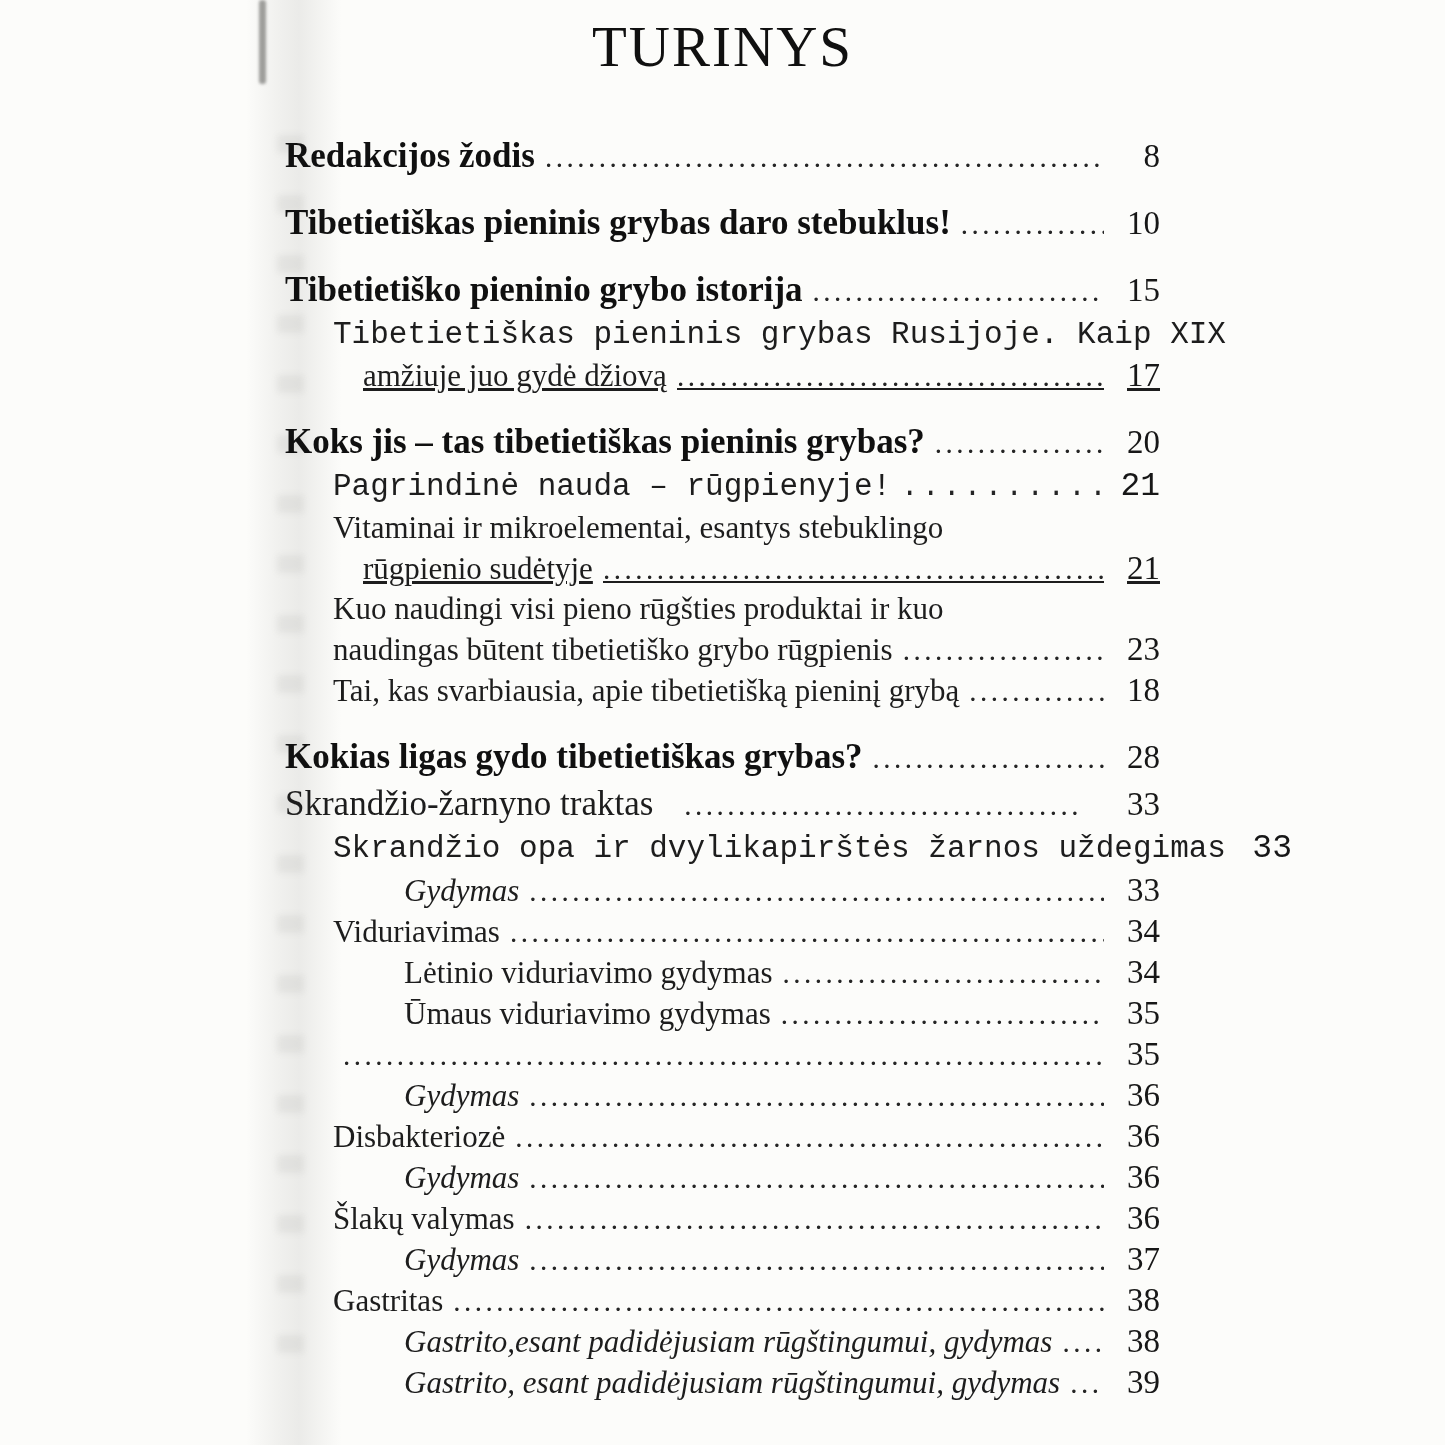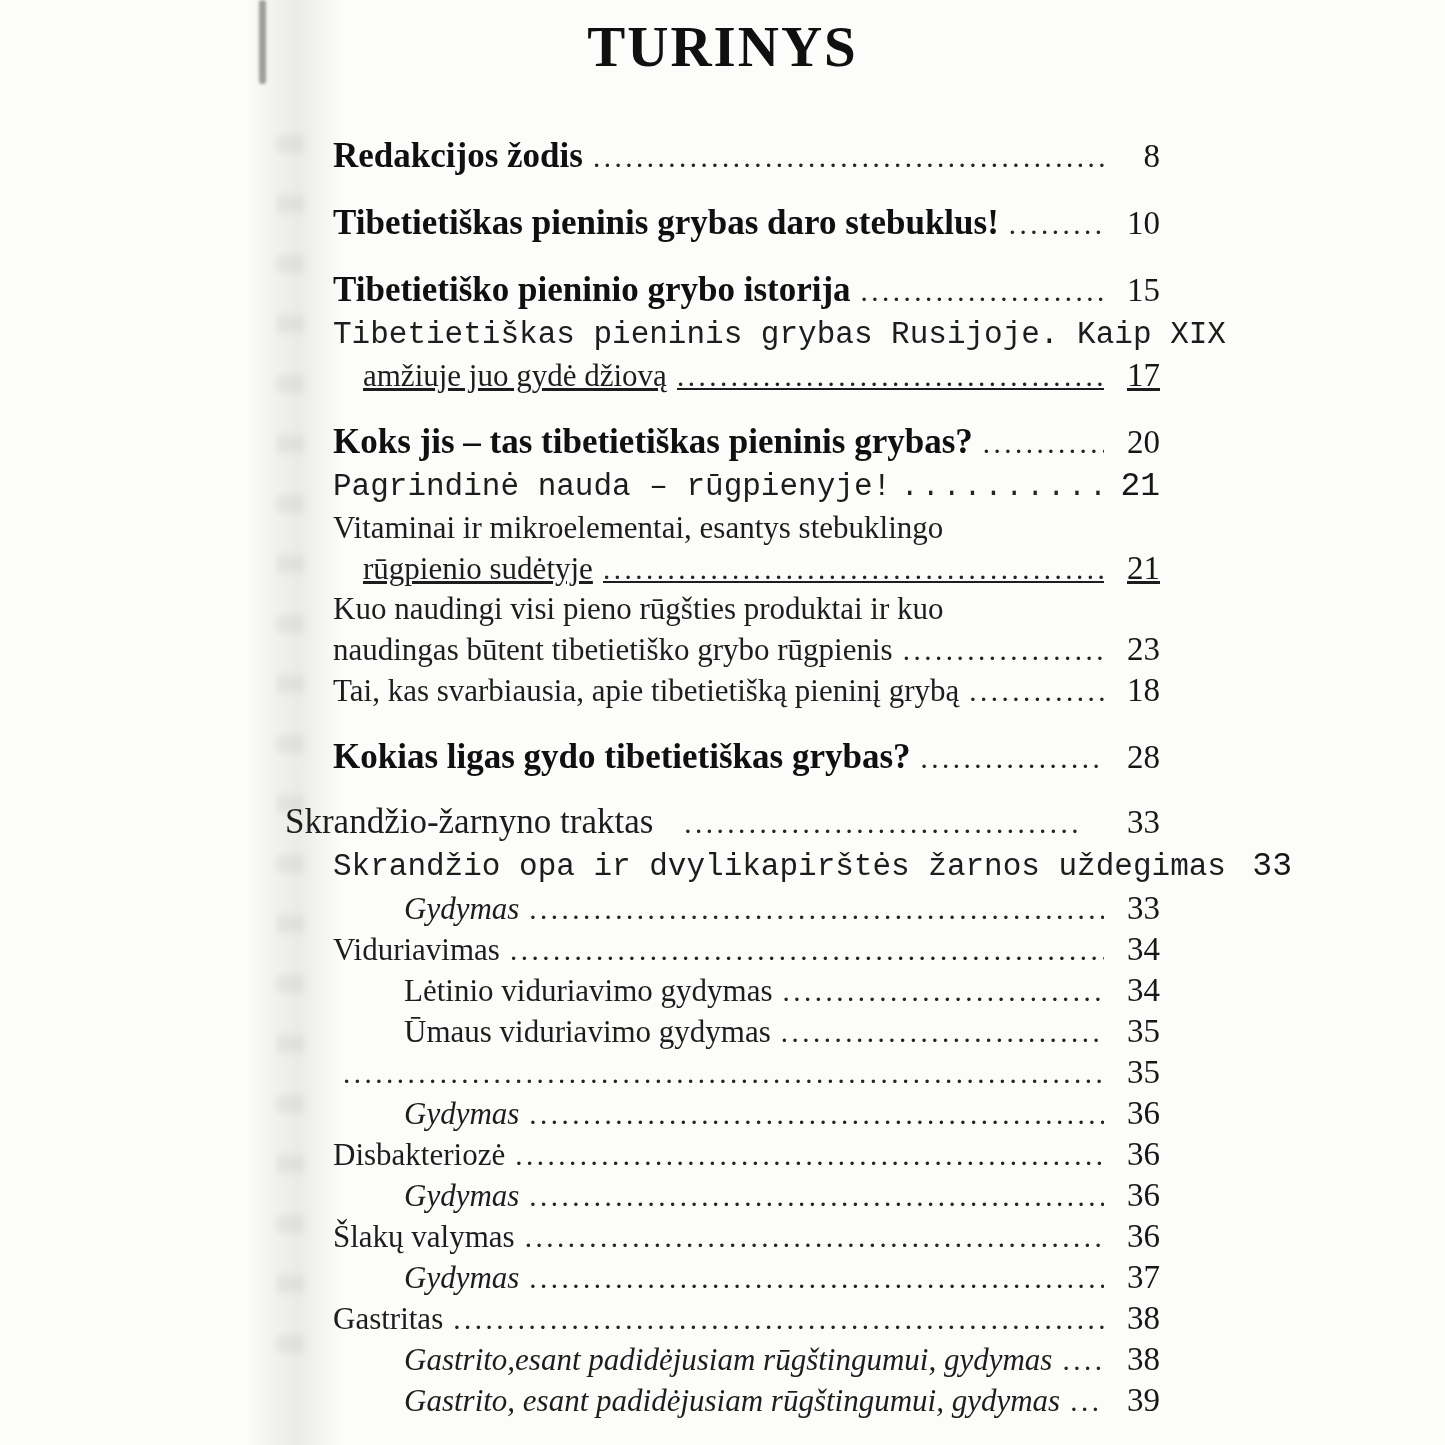--- a/index.html
+++ b/index.html
@@ -23,34 +23,34 @@
       rgba(110,110,104,.17) 18px, rgba(110,110,104,.17) 34px,
       transparent 36px, transparent 60px);
   }
   .edge-streak{
     position:absolute;left:259px;top:0;width:7px;height:84px;
     background:rgba(70,70,66,.5);filter:blur(1.5px);border-radius:3px;
   }
   .page-title{
     position:absolute;top:14px;left:285px;width:875px;
     text-align:center;
-    font-size:57px;font-weight:bold;letter-spacing:2px;color:#101010;
+    font-size:57px;font-weight:normal;letter-spacing:2px;color:#101010;
   }
   .toc{
     position:absolute;top:110px;left:285px;width:875px;
   }
   .toc-row{
     display:flex;align-items:baseline;
     line-height:40px;font-size:31px;color:#1d1d1d;
   }
   .toc-row.lvl1{padding-left:48px;}
   .toc-row.lvl1.cont{padding-left:78px;text-decoration:underline;}
   .toc-row.lvl2{padding-left:119px;}
-  .toc-row.style-bold{font-weight:bold;font-size:35px;margin-top:26px;color:#101010;margin-left:48px;}
-  .toc-row.style-section{font-size:35px;margin-top:24px;gap:21px;}
+  .toc-row.style-bold{font-weight:bold;font-size:35px;margin-top:26px;color:#101010;}
+  .toc-row.style-section{font-size:35px;margin-top:6px;gap:21px;}
   .toc-row.gap-sm{margin-top:4px;font-family:Liberation Mono, monospace;}
   .toc-row.style-italic .toc-label{font-style:italic;}
   .toc-label{white-space:nowrap;}
   .toc-dots{
     flex:1 1 auto;overflow:hidden;white-space:nowrap;
     margin:0 6px 0 10px;
     font-size:29px;font-weight:normal;font-style:normal;
     letter-spacing:3.5px;color:#242424;
   }
   .toc-page{

